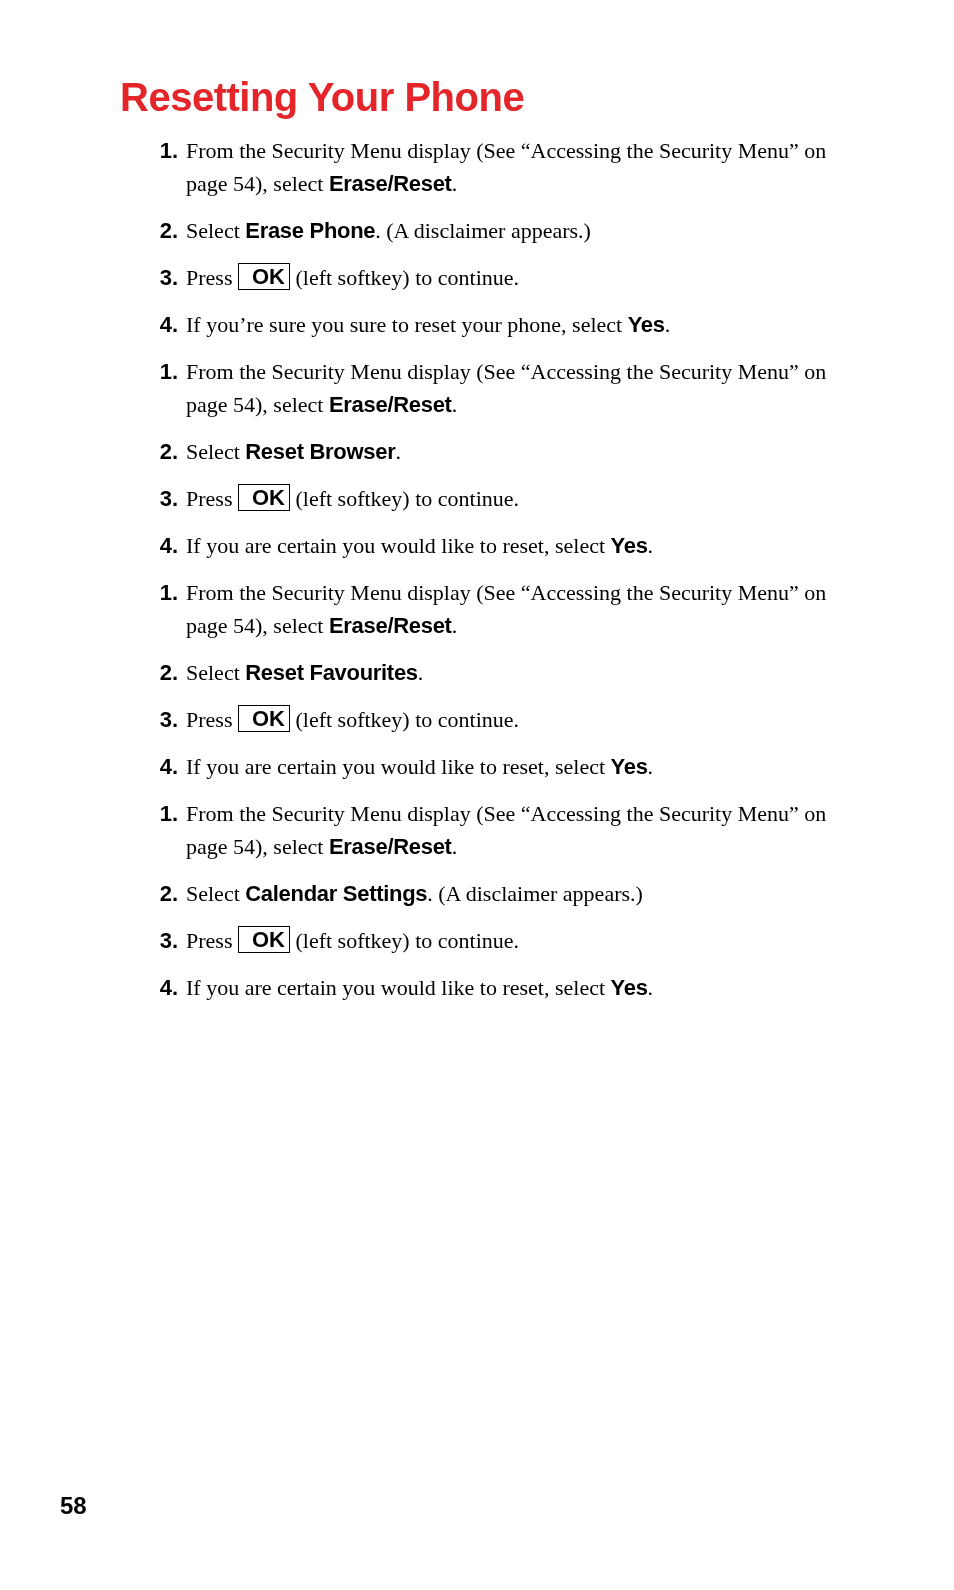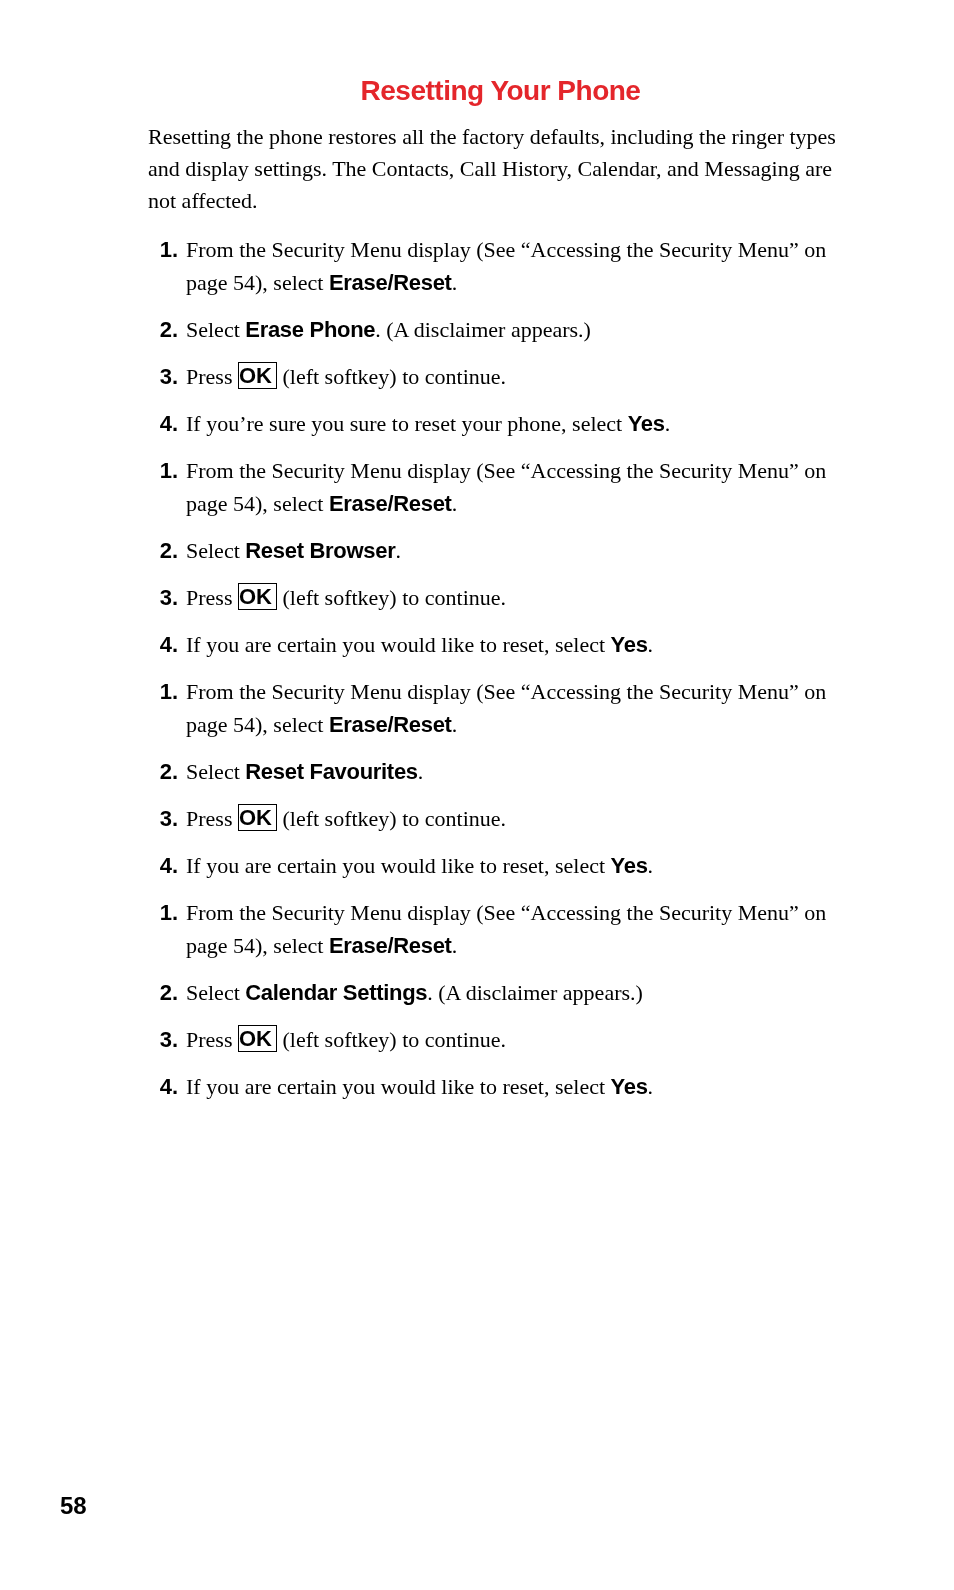--- a/index.html
+++ b/index.html
@@ -13,24 +13,23 @@
     box-sizing: border-box;
   }
   .page {
     padding: 75px 90px 0 120px;
   }
   .section-heading {
     font-family: 'Arial Narrow', 'Helvetica Neue Condensed', Arial, sans-serif;
     font-stretch: condensed;
     font-weight: 700;
     color: #e4262b;
-    font-size: 28px;
-    margin: 22px 0 14px 17px;
+    font-size: 40px;
+    margin: 22px 0 14px 0;
     letter-spacing: -0.5px;
-    text-align: center;
   }
   .section-heading:first-child {
     margin-top: 0;
   }
   .intro {
     font-size: 22px;
     color: #000;
     line-height: 1.45;
     margin: 0 0 16px 28px;
   }
@@ -61,21 +60,21 @@
     font-stretch: condensed;
     font-weight: 700;
     letter-spacing: -0.3px;
     margin-top: 28px;
   }
   .ok-key {
     font-family: 'Arial Narrow', 'Helvetica Neue Condensed', Arial, sans-serif;
     font-stretch: condensed;
     font-weight: 700;
     border: 1.5px solid #000;
-    padding: 0 4px 0 0;
+    padding: 0 4px 0 13px;
     display: inline-block;
     line-height: 1.15;
     vertical-align: 1px;
   }
   .page-num {
     position: absolute;
     bottom: 70px;
     left: 60px;
     font-family: 'Arial Narrow', 'Helvetica Neue Condensed', Arial, sans-serif;
     font-stretch: condensed;
@@ -83,21 +82,20 @@
     font-size: 24px;
     color: #000000;
   }
 </style>
 </head>
 <body>
 
 <div class="page">
 
   <div class="section-heading">Resetting Your Phone</div>
-  <p class="intro">Resetting the phone restores all the factory defaults, including the ringer types and display settings. The Contacts, Call History, Calendar, and Messaging are not affected.</p>
   <div class="steps">
     <div class="step">
       <span class="step-num">1.</span>
       <span class="step-body"><span>From the Security Menu display (See “Accessing the Security Menu” on page 54), select </span><span class="bold">Erase/Reset</span><span>.</span></span>
     </div>
     <div class="step">
       <span class="step-num">2.</span>
       <span class="step-body"><span>Select </span><span class="bold">Erase Phone</span><span>. (A disclaimer appears.)</span></span>
     </div>
     <div class="step">

